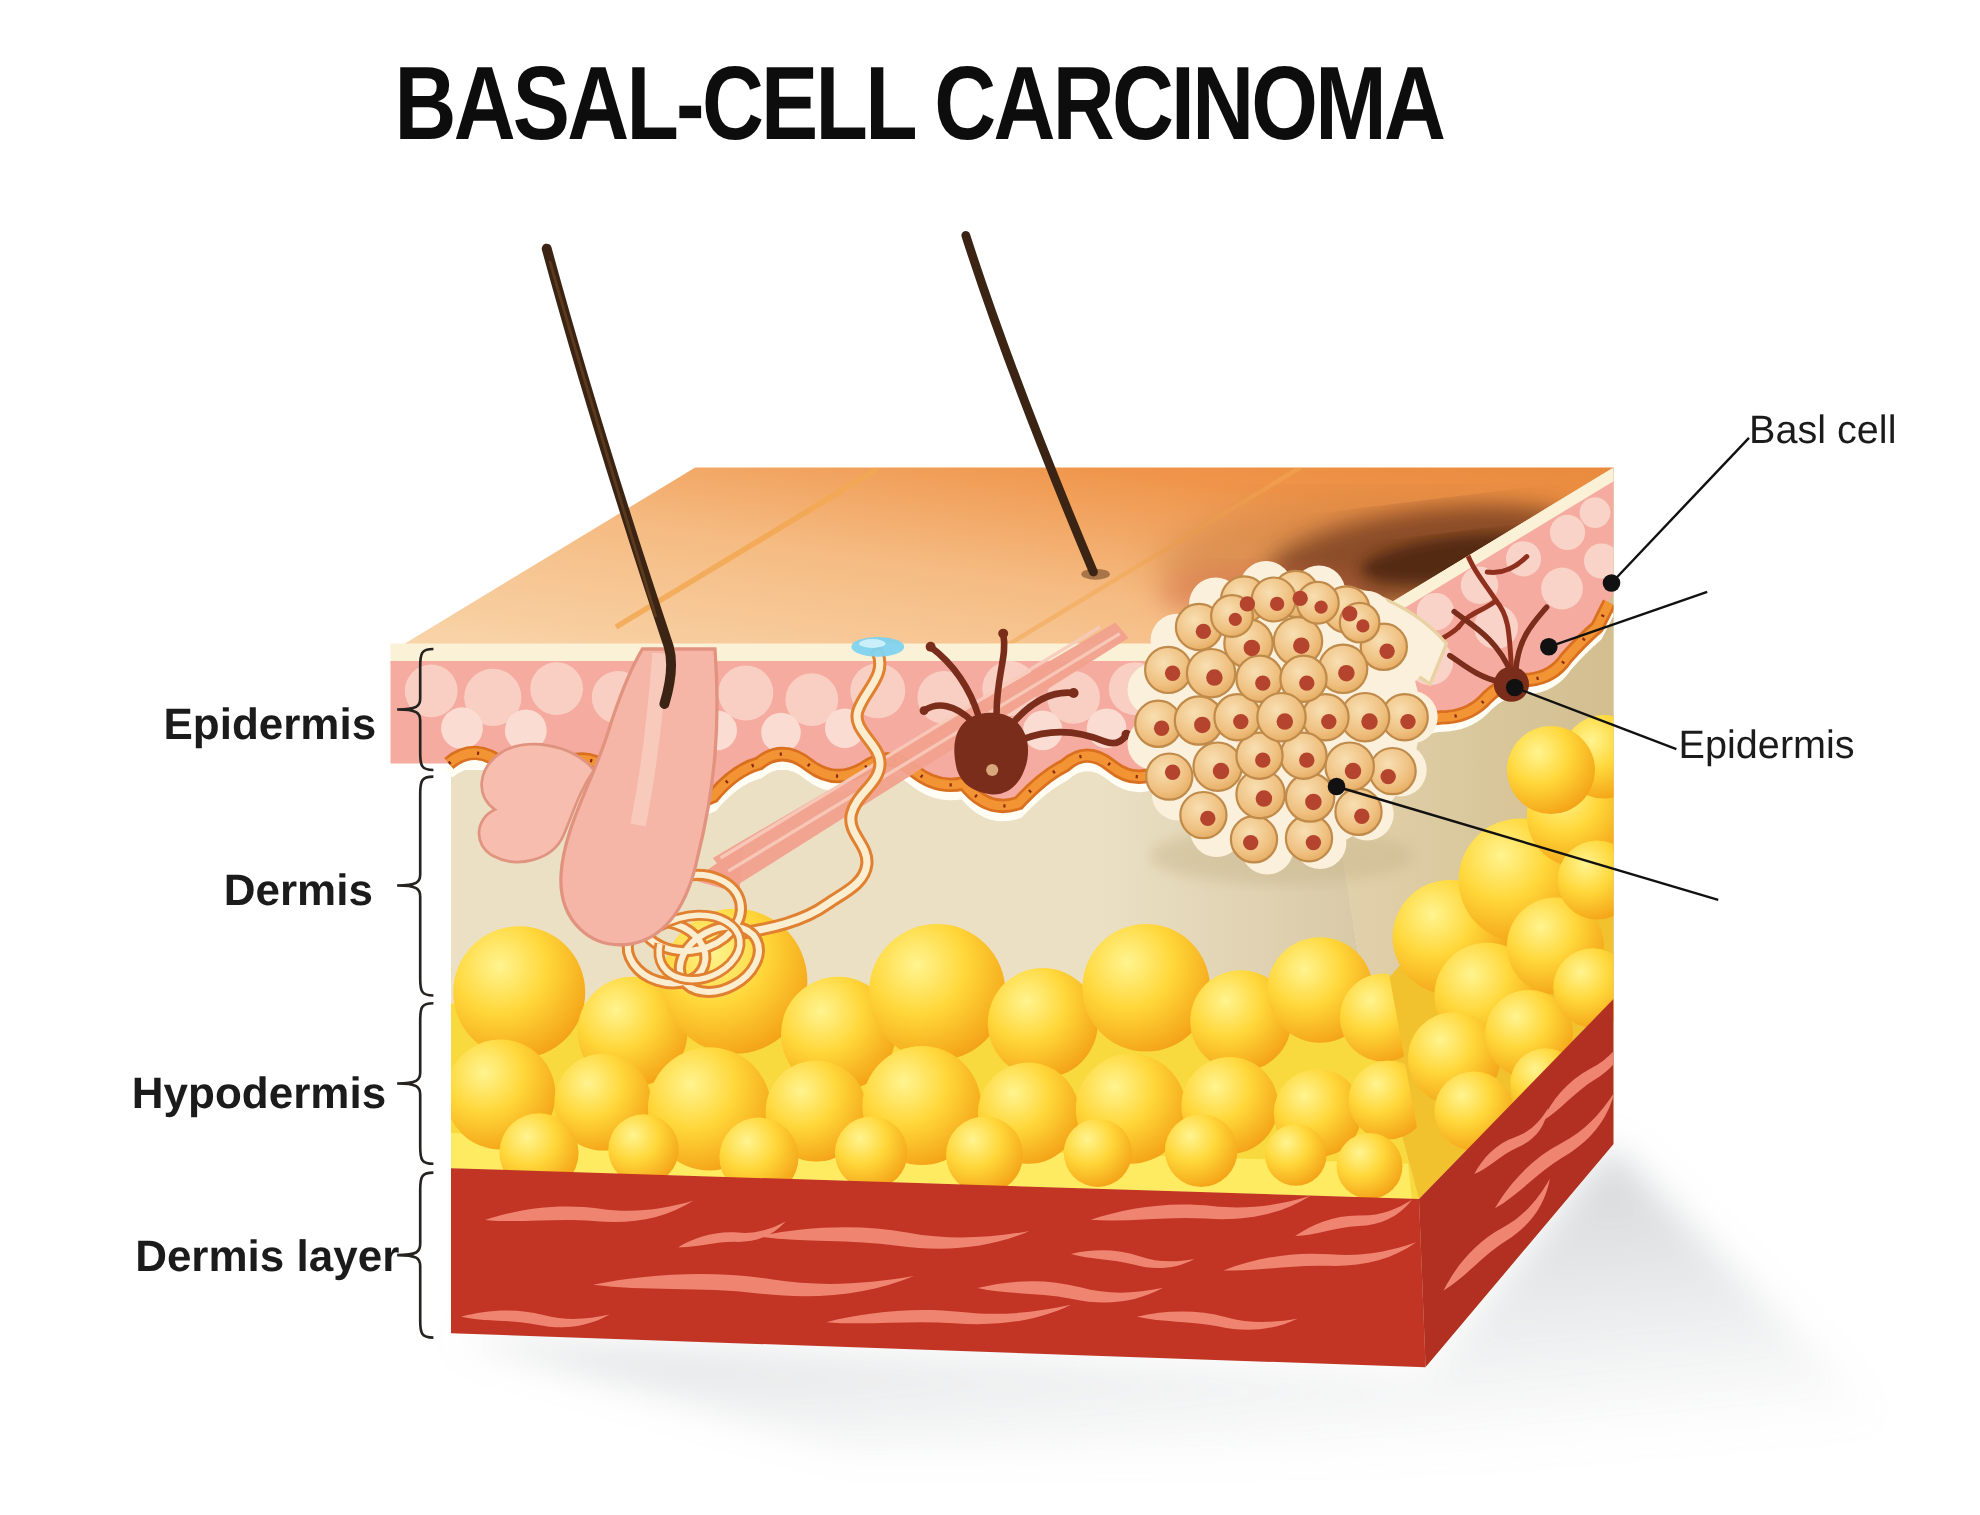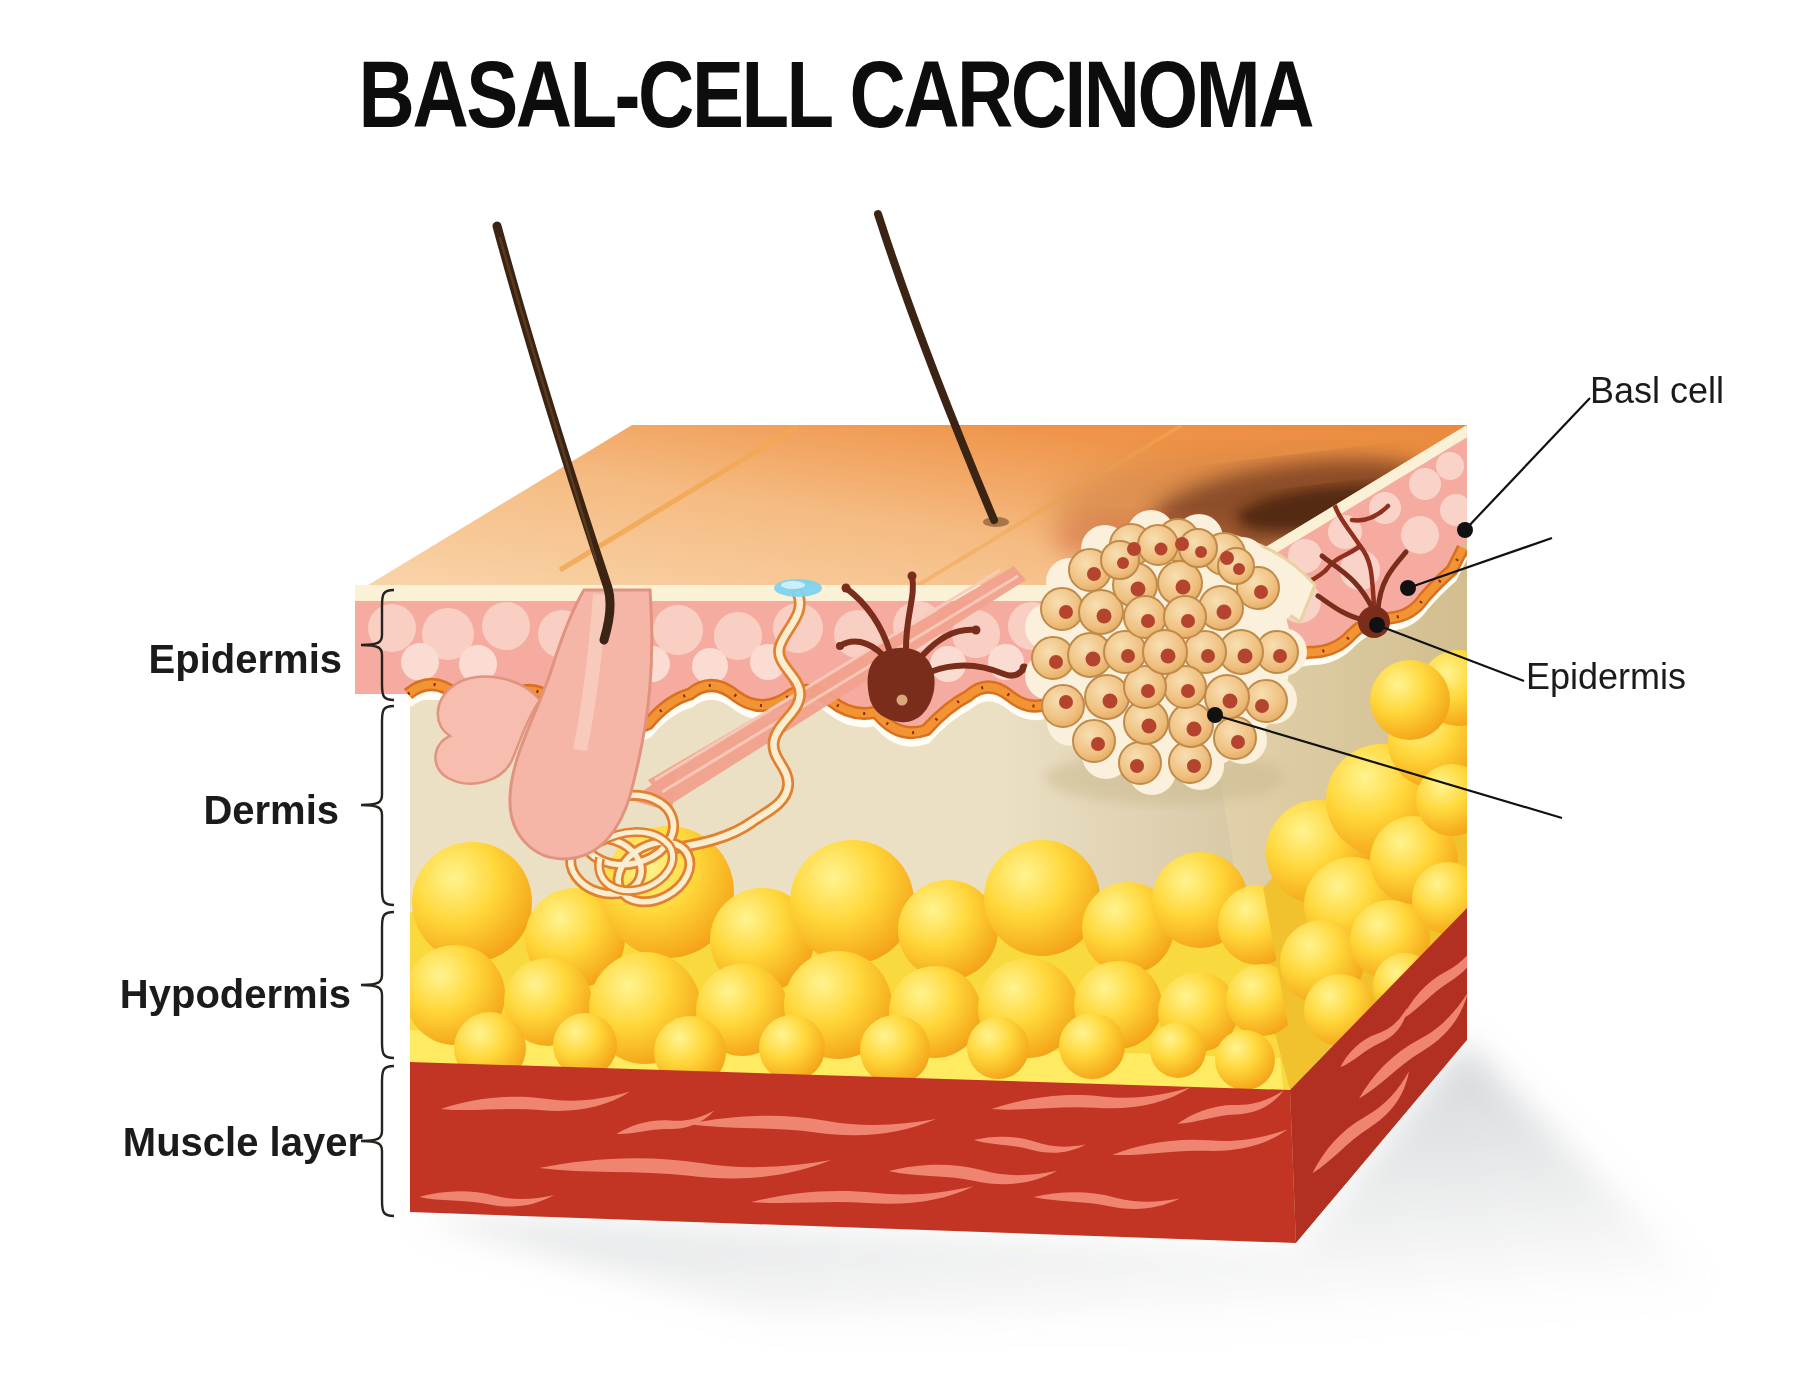--- a/index.html
+++ b/index.html
@@ -452,18 +452,18 @@
     <circle cx="1377" cy="625" r="8"></circle>
     <circle cx="1215" cy="715" r="8"></circle>
   </g>
 </svg>
 
 <div class="lbl title">BASAL-CELL CARCINOMA</div>
 
 <div class="lbl llbl" style="left:60px;top:636px;width:282px;">Epidermis</div>
 <div class="lbl llbl" style="left:60px;top:787px;width:279px;">Dermis</div>
 <div class="lbl llbl" style="left:48px;top:971px;width:303px;">Hypodermis</div>
-<div class="lbl llbl" style="left:40px;top:1119px;width:323px;">Muscle layer</div>
+<div class="lbl llbl" style="left:40px;top:1119px;width:323px;">Dermis layer</div>
 
 <div class="lbl rlbl" style="left:1590px;top:370px;">Basl cell</div>
 <div class="lbl rlbl" style="left:1526px;top:656px;">Epidermis</div>
 
 </div>
 
 </body></html>

